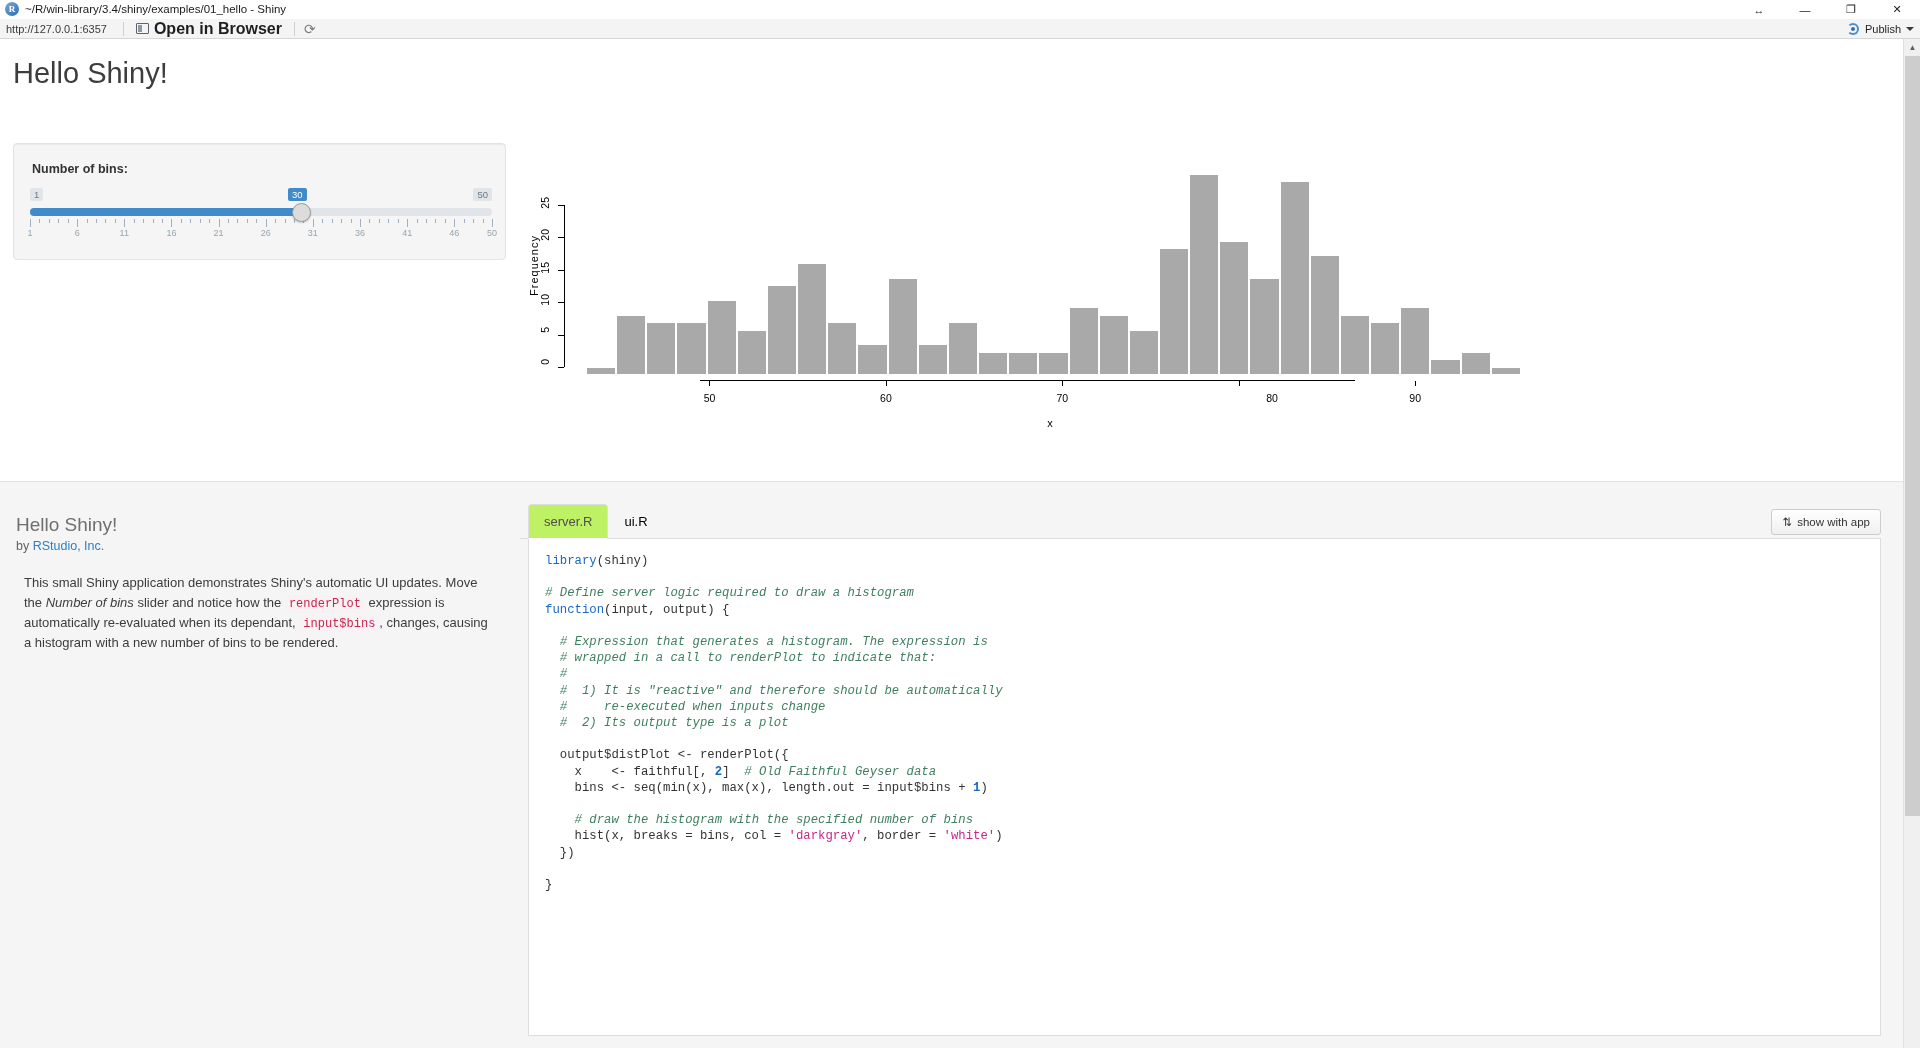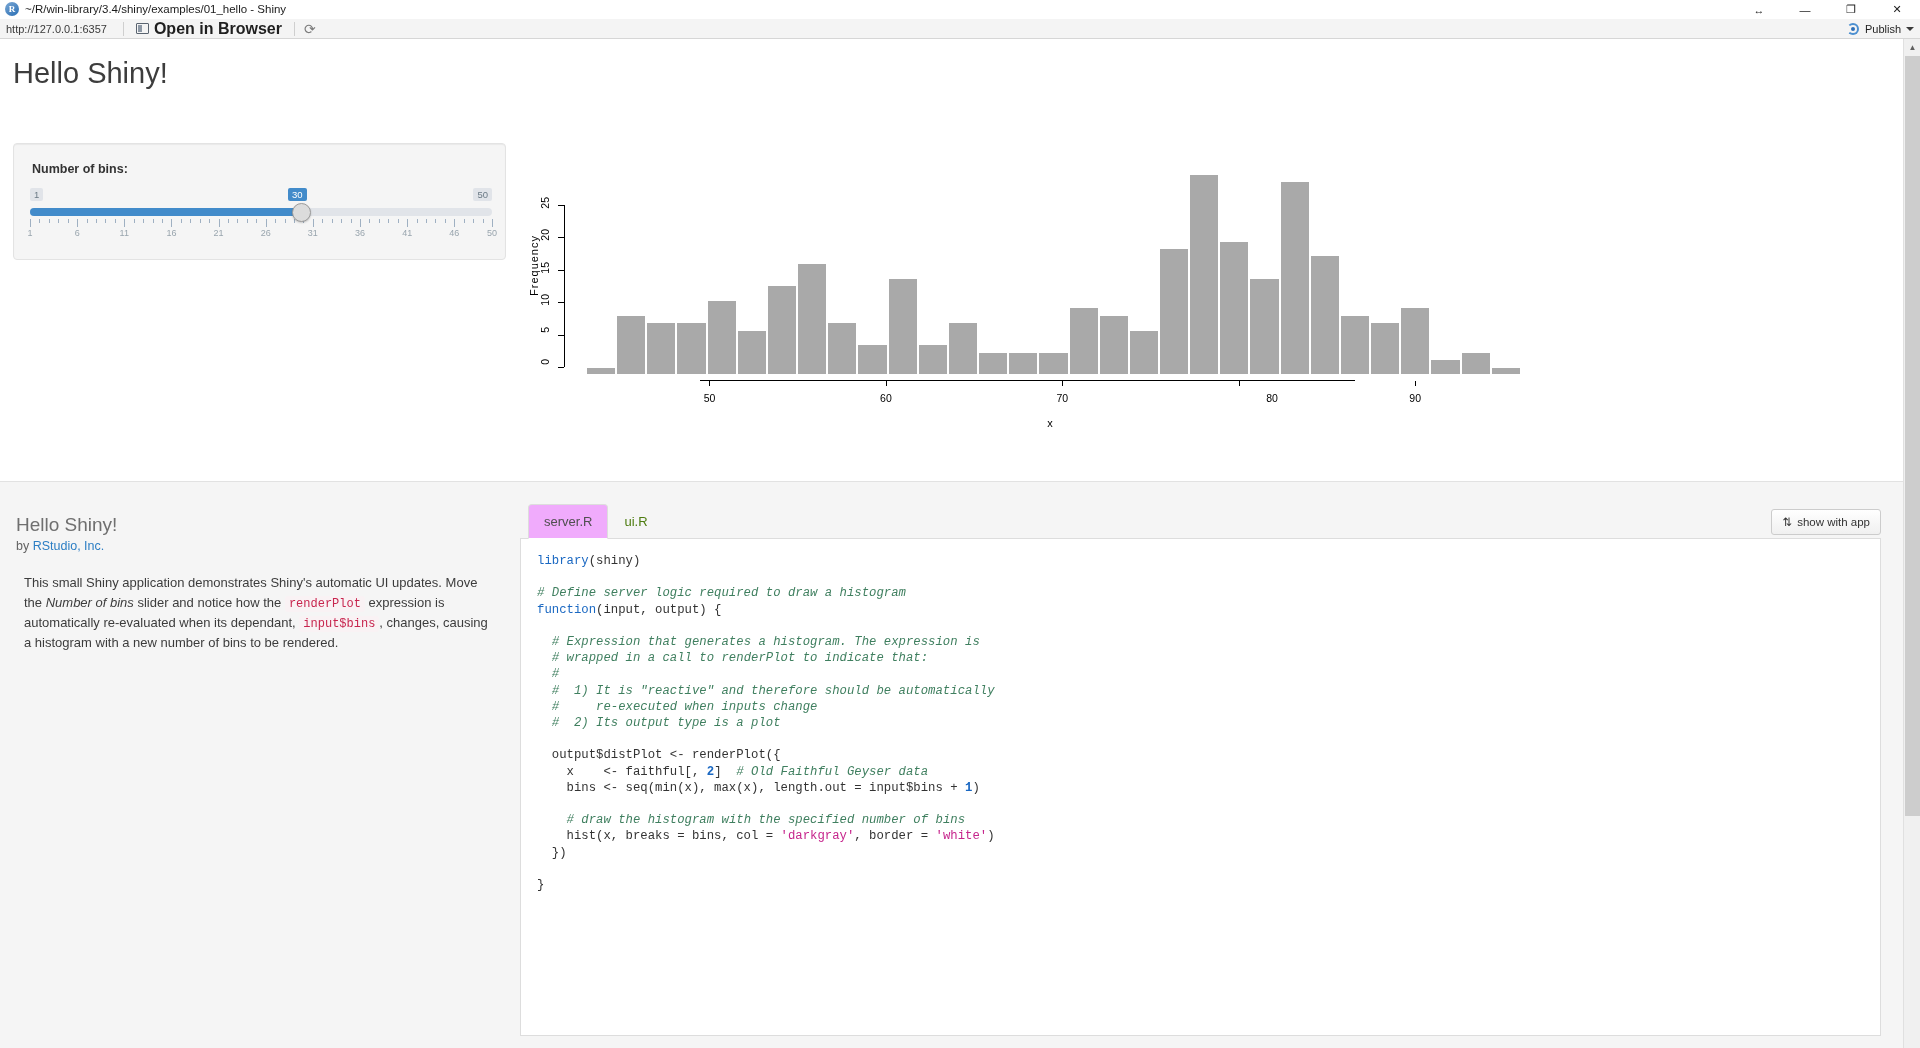--- a/index.html
+++ b/index.html
@@ -333,47 +333,48 @@
   .tabs {
     display: flex;
     align-items: flex-end;
     border-bottom: 1px solid #dddddd;
     padding-left: 8px;
     height: 35px;
   }
   .tab {
     font-size: 13px;
     padding: 9px 15px;
-    color: #4d7c0f;
+    color: #000000;
     border: 1px solid transparent;
     border-radius: 4px 4px 0 0;
     margin-bottom: -1px;
     cursor: pointer;
   }
   .tab.active {
     color: #4f4f4f;
-    background: #f0abfc;
+    background: #bef264;
     border-color: #dddddd;
     border-bottom-color: #ffffff;
   }
   .showwith {
     position: absolute; right: 22px; top: 27px;
     font-size: 11.5px;
     color: #333;
     background: linear-gradient(#fff,#f0f0f0);
     border: 1px solid #cccccc;
     border-radius: 3px;
     padding: 5px 10px;
     display: flex; align-items: center; gap: 5px;
     cursor: pointer;
   }
   .code {
     background: #ffffff;
     border: 1px solid #ddd;
     border-top: none;
+    margin-left: 8px;
     height: 497px;
     padding: 14px 16px;
     font-family: "Liberation Mono", monospace;
     font-size: 12.3px;
     line-height: 16.2px;
     color: #333333;
     white-space: pre;
     overflow: hidden;
   }
   .c-kw   { color: #1a68c2; }

